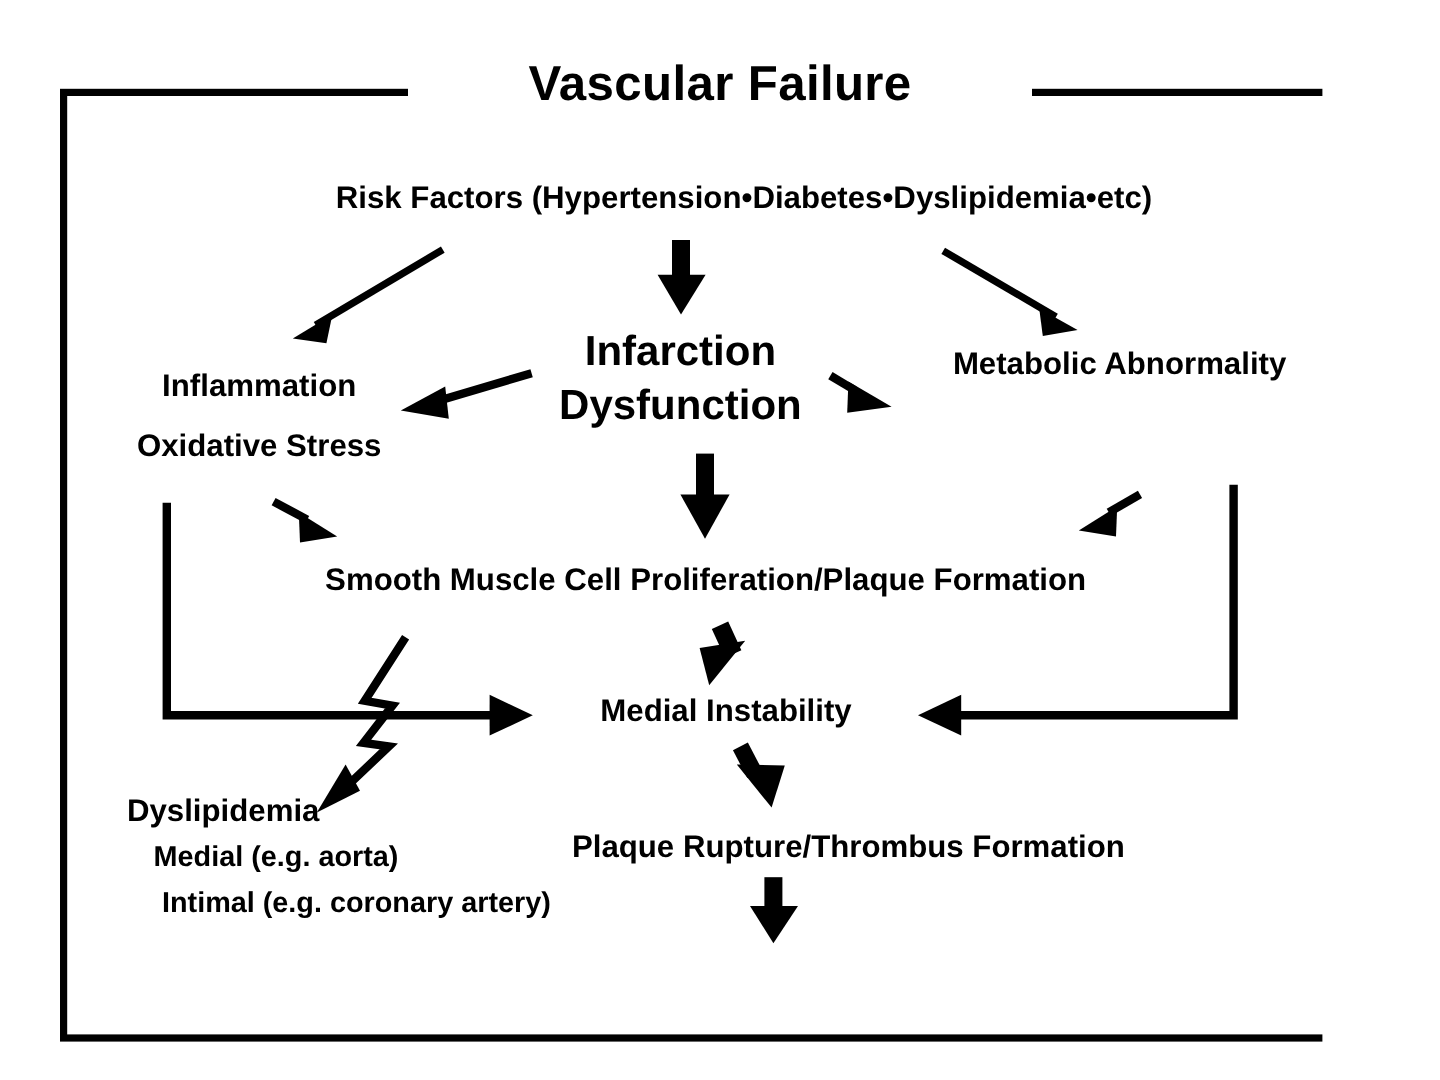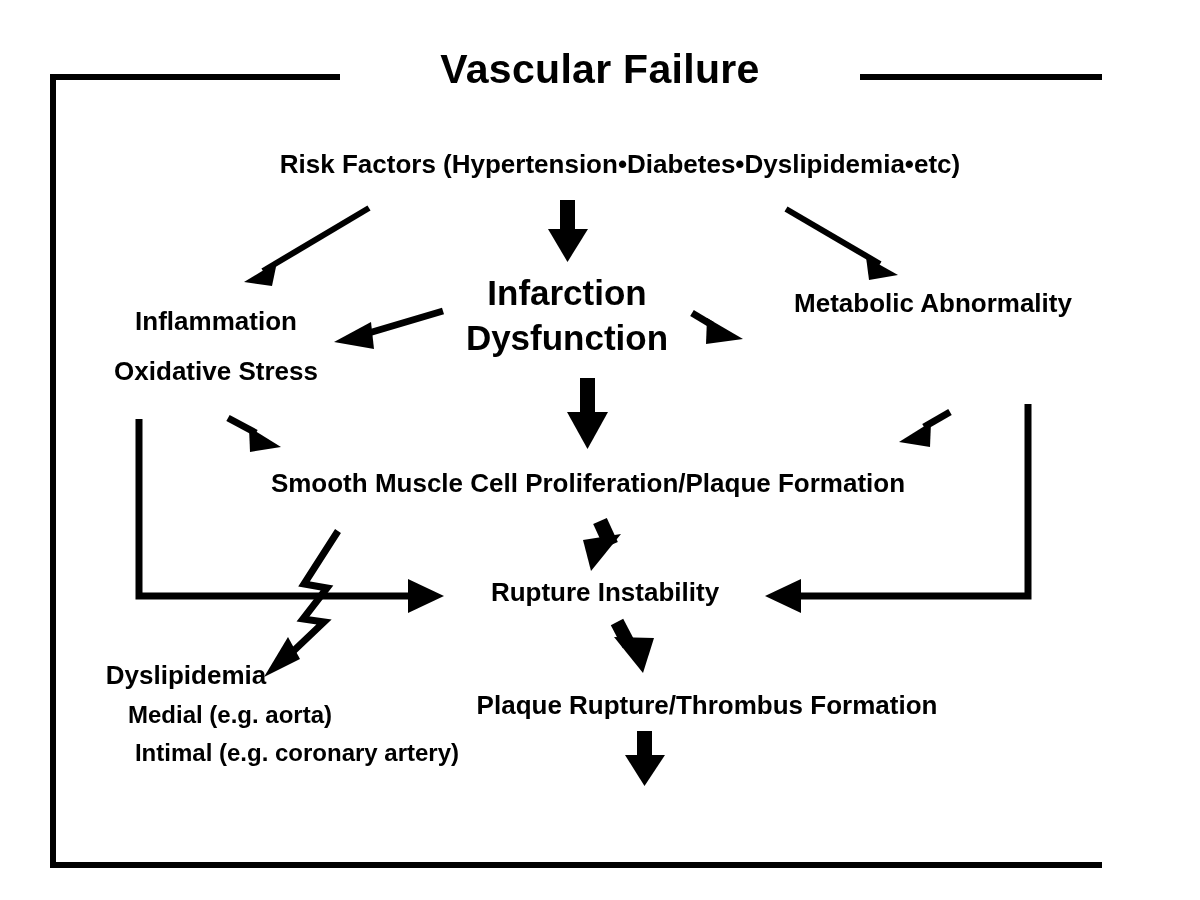--- a/index.html
+++ b/index.html
@@ -141,21 +141,21 @@
 
   <div class="node-text t-main center-x" style="left:216px; top:307px;">Inflammation</div>
 
   <div class="node-text t-main center-x" style="left:216px; top:357px;">Oxidative Stress</div>
 
   <div class="node-text t-main center-x" style="left:933px; top:289px;">Metabolic Abnormality</div>
 
 
   <div class="node-text t-main center-x" style="left:588px; top:469px;">Smooth Muscle Cell Proliferation/Plaque Formation</div>
 
-  <div class="node-text t-main center-x" style="left:605px; top:578px;">Rupture Instability</div>
+  <div class="node-text t-main center-x" style="left:605px; top:578px;">Medial Instability</div>
 
   <div class="node-text t-main center-x" style="left:186px; top:661px;">Dyslipidemia</div>
 
   <div class="node-text t-sub center-x" style="left:230px; top:702px;">Medial (e.g. aorta)</div>
 
   <div class="node-text t-sub center-x" style="left:297px; top:740px;">Intimal (e.g. coronary artery)</div>
 
   <div class="node-text t-main center-x" style="left:707px; top:691px;">Plaque Rupture/Thrombus Formation</div>
 
 

